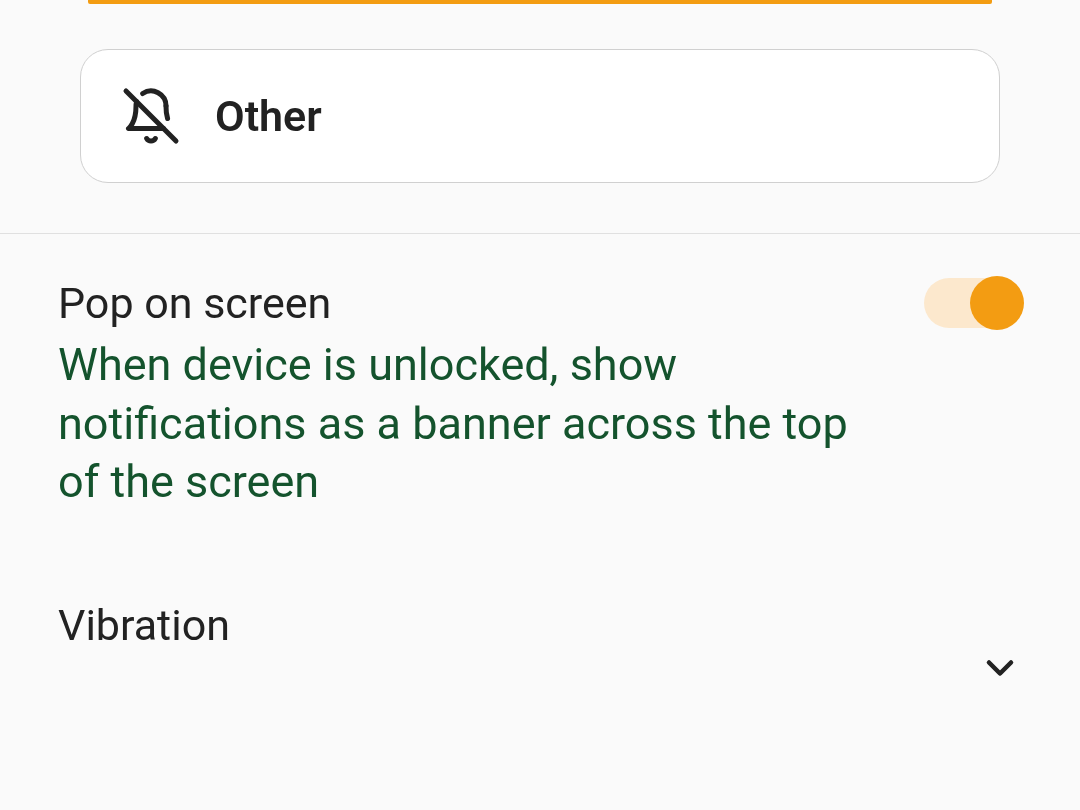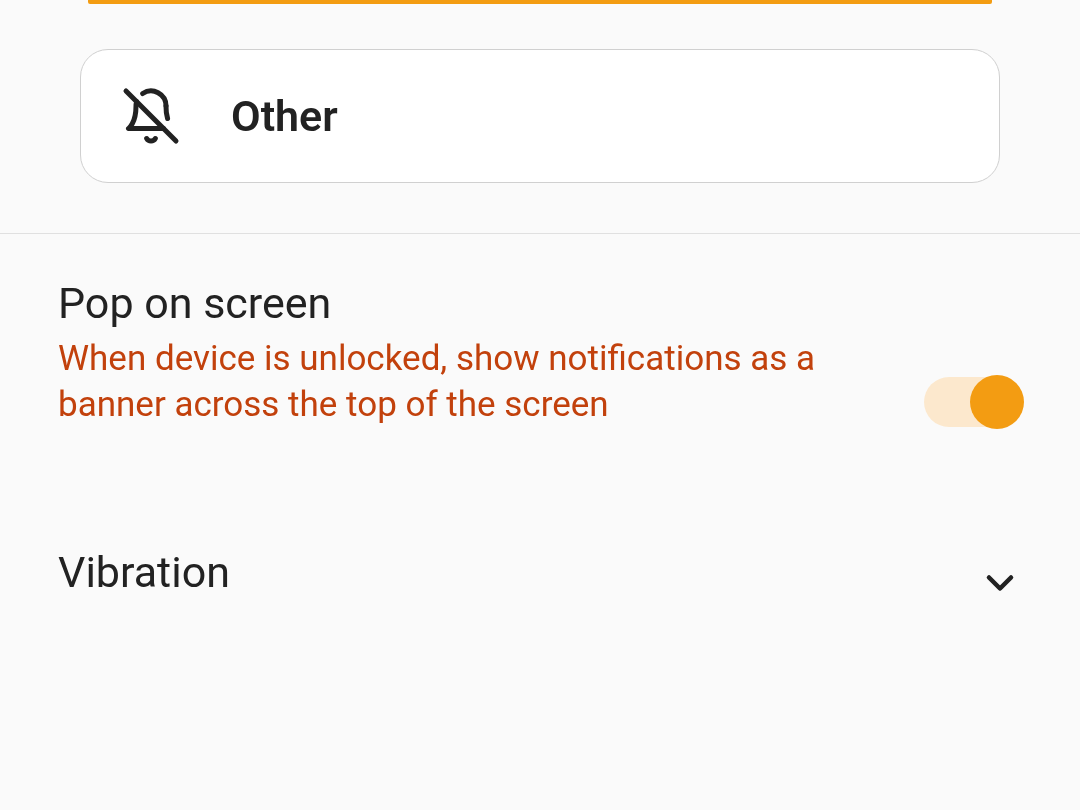--- a/index.html
+++ b/index.html
@@ -24,21 +24,21 @@
       margin-right: 8px;
       border-radius: 0 0 2px 2px;
     }
     .card {
       margin-top: 45px;
       border: 1.5px solid #d0d0d0;
       border-radius: 28px;
       padding: 36px 40px;
       display: flex;
       align-items: center;
-      gap: 50px;
+      gap: 34px;
       background: #fff;
     }
     .bell-off-icon svg {
       display: block;
     }
     .card-label {
       font-size: 43px;
       font-weight: 600;
       color: #222;
     }
@@ -46,35 +46,35 @@
       height: 1px;
       background: #e0e0e0;
       width: 100%;
     }
     .settings-list {
       padding: 0 58px;
     }
     .settings-item {
       padding: 44px 0;
       display: flex;
-      align-items: flex-end;
+      align-items: flex-start;
       gap: 40px;
     }
     .settings-text {
       flex: 1;
     }
     .settings-title {
       font-size: 43px;
       font-weight: 400;
       color: #222;
       margin-bottom: 8px;
     }
     .settings-desc {
-      font-size: 35px;
-      color: #c2410c;
+      font-size: 45px;
+      color: #14532d;
       line-height: 1.3;
       max-width: 800px;
     }
     .toggle {
       width: 98px;
       height: 50px;
       background: #fce8cd;
       border-radius: 25px;
       position: relative;
       flex-shrink: 0;

